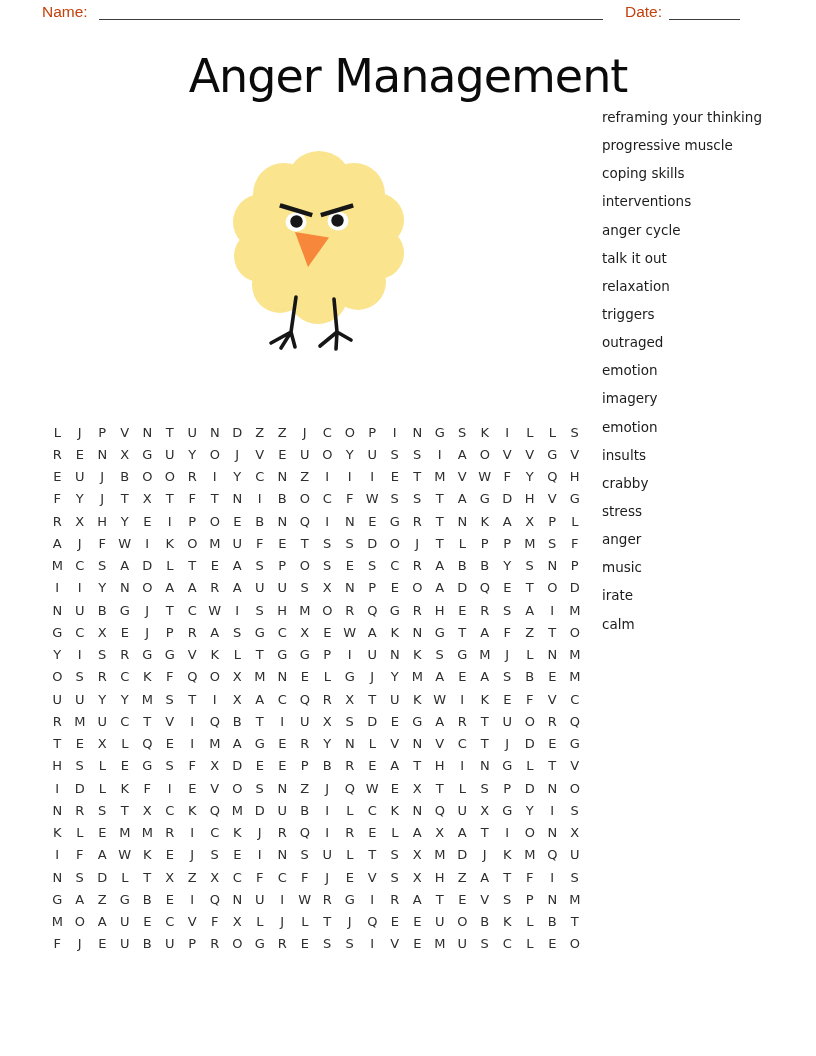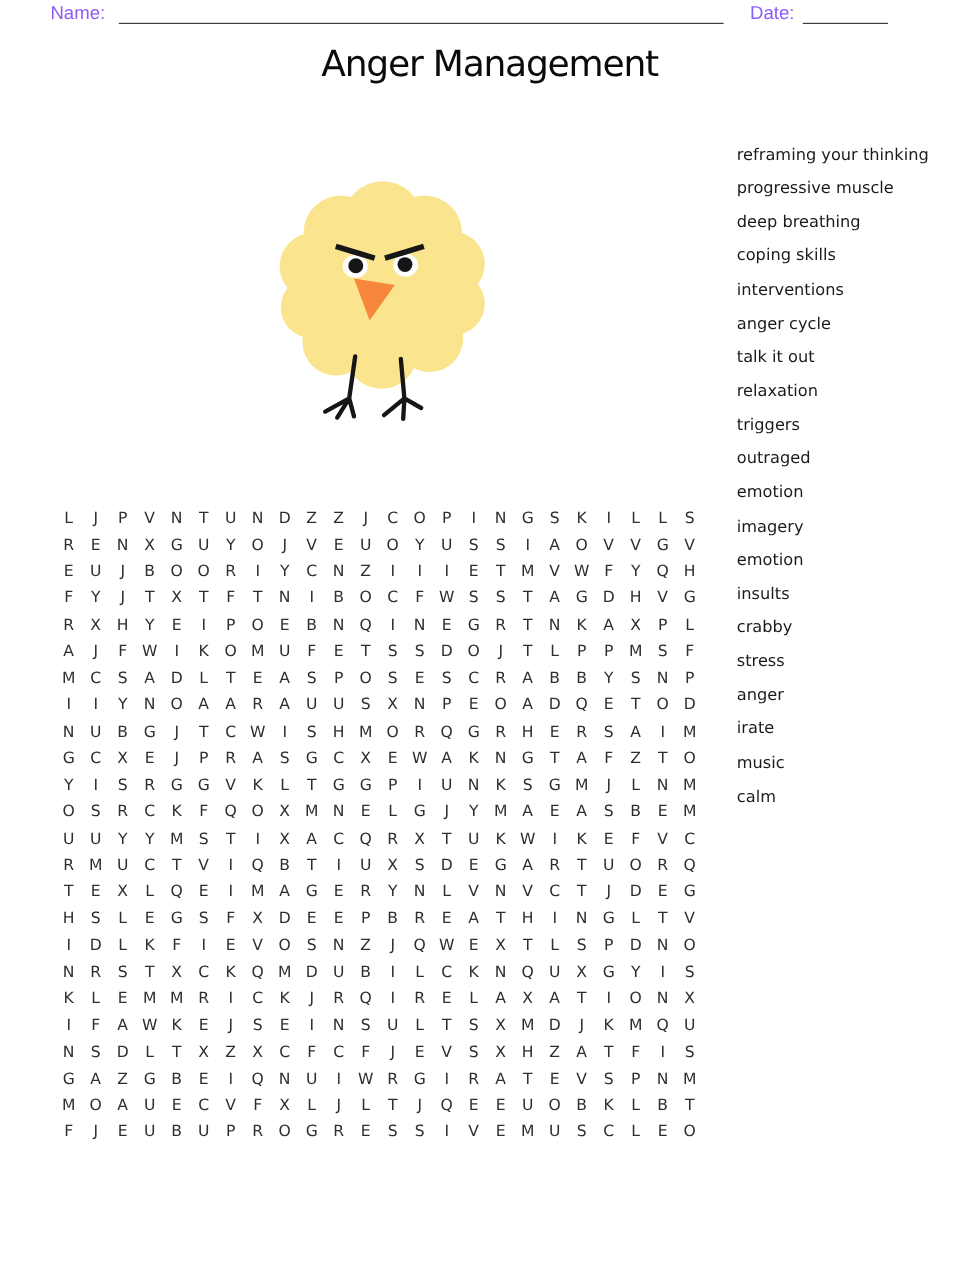--- a/index.html
+++ b/index.html
@@ -1,39 +1,39 @@
 <!DOCTYPE html>
 <html><head>
 <meta charset="utf-8">
 <style>
   html,body{margin:0;padding:0;background:#fff;}
   .page{
     position:relative;width:816px;height:1056px;background:#ffffff;
     font-family:"DejaVu Sans","Liberation Sans",sans-serif;overflow:hidden;
   }
   .hdr-label{
-    position:absolute;font-size:15.5px;color:#8b5cf6;
+    position:absolute;font-size:15.5px;color:#c2410c;
     font-family:"Liberation Sans",sans-serif;
   }
   .name-label{left:42px;top:3px;}
   .date-label{left:625px;top:3px;}
   .blank-line{
     position:absolute;top:2px;height:17px;
     border-bottom:1.5px solid #3c3c3c;
   }
   .name-line{left:99px;width:504px;}
   .date-line{left:669px;width:71px;}
   .title{
-    position:absolute;left:0;right:0;top:36px;margin:0;
-    text-align:center;font-size:30px;font-weight:400;letter-spacing:-1px;
+    position:absolute;left:0;right:0;top:36px;margin:13px;
+    text-align:center;font-size:46px;font-weight:400;letter-spacing:-1px;
     color:#0b0b0b;font-family:"DejaVu Sans",sans-serif;
   }
   .chick{position:absolute;left:210px;top:140px;width:220px;height:215px;}
   .word-list{
-    position:absolute;left:602px;top:109px;margin:12px;padding:0;list-style:none;
+    position:absolute;left:602px;top:109px;margin:0;padding:0;list-style:none;
     font-size:13.5px;color:#1b1b1b;font-family:"DejaVu Sans",sans-serif;
   }
   .word-list li{height:28.15px;line-height:17px;}
   .grid{
     position:absolute;left:46px;top:421px;width:540px;height:534px;
     display:grid;grid-template-columns:repeat(24,1fr);grid-template-rows:repeat(24,1fr);
   }
   .grid span{
     display:flex;align-items:center;justify-content:center;
     font-size:13px;color:#2e2e2e;font-family:"DejaVu Sans",sans-serif;
@@ -80,37 +80,36 @@
     <g fill="none" stroke-width="4.6" stroke-linecap="square" stroke="#161616">
       <path d="M72,66 L100,74.5"></path>
       <path d="M141,66 L113,74.5"></path>
     </g>
     <polygon points="85,92 119,97.5 98,127" fill="#F6873B"></polygon>
   </svg>
 
   <ul class="word-list">
       <li>reframing your thinking</li>
       <li>progressive muscle</li>
-      <li>deep breathing</li>
       <li>coping skills</li>
       <li>interventions</li>
       <li>anger cycle</li>
       <li>talk it out</li>
       <li>relaxation</li>
       <li>triggers</li>
       <li>outraged</li>
       <li>emotion</li>
       <li>imagery</li>
       <li>emotion</li>
       <li>insults</li>
       <li>crabby</li>
       <li>stress</li>
       <li>anger</li>
+      <li>music</li>
       <li>irate</li>
-      <li>music</li>
       <li>calm</li>
     </ul>
 
   <div class="grid">
       <span>L</span>
       <span>J</span>
       <span>P</span>
       <span>V</span>
       <span>N</span>
       <span>T</span>

